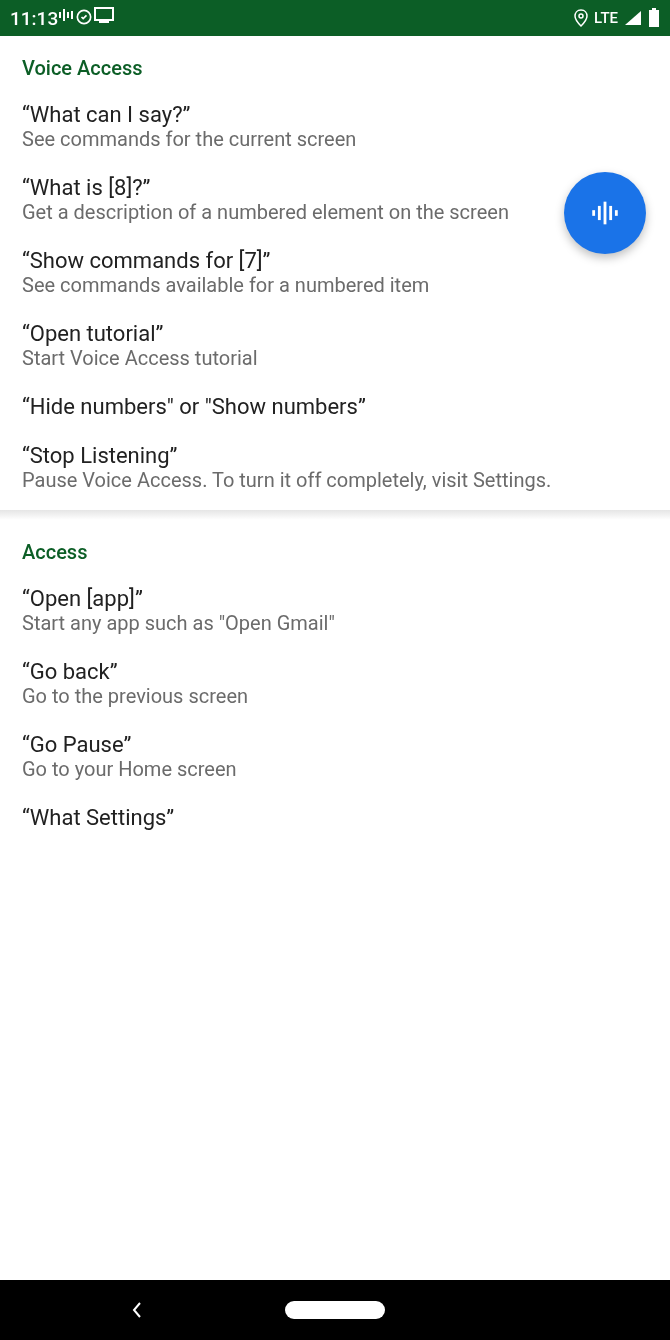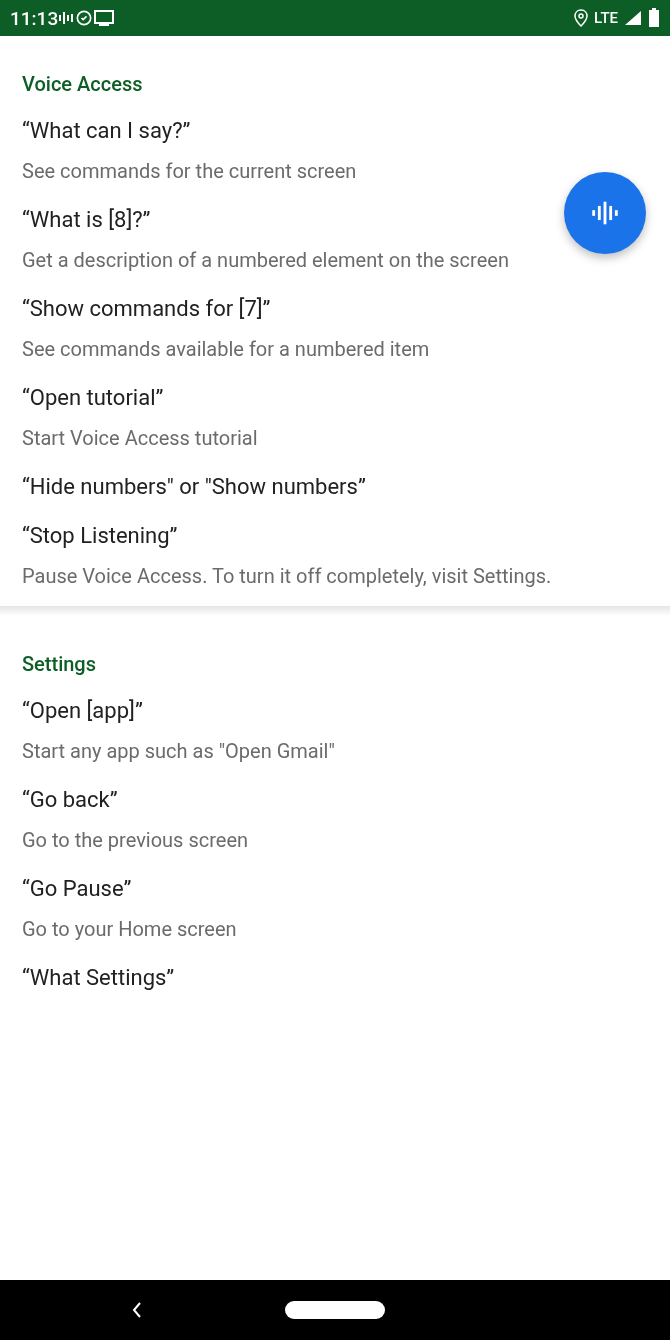--- a/index.html
+++ b/index.html
@@ -1,35 +1,35 @@
 <!DOCTYPE html>
 <html><head>
 <meta charset="utf-8">
 <style>
   * { box-sizing: border-box; margin: 0; padding: 0; }
   html, body { width: 670px; height: 1340px; font-family: Roboto, "Segoe UI", Arial, sans-serif; background: #fff; overflow: hidden; }
   .screen { width: 670px; height: 1340px; display: flex; flex-direction: column; position: relative; }
 
   .status-bar { height: 36px; background: #0c5e26; color: #fff; display: flex; align-items: center; padding: 0 10px; font-size: 19px; font-weight: 500; }
-  .status-left { display: flex; align-items: center; }
+  .status-left { display: flex; align-items: flex-start; }
   .status-right { margin-left: auto; display: flex; align-items: center; gap: 6px; font-size: 15px; }
   .status-icon { display: inline-flex; align-items: center; }
 
   .app-bar { height: 80px; background: #1e8e3e; color: #fff; display: flex; align-items: center; padding: 0 20px; }
   .back-btn { width: 40px; height: 40px; display: flex; align-items: center; justify-content: center; margin-right: 26px; cursor: pointer; }
   .app-title { font-size: 30px; font-weight: 500; }
 
   .content { flex: 1; overflow: hidden; background: #fff; }
   .section { background: #fff; padding-bottom: 6px; }
   .divider-gap { height: 10px; background: linear-gradient(#e5e5e5, #fff); }
 
-  .section-title { color: #0c5e26; font-size: 20px; font-weight: 500; padding: 20px 22px 10px; margin-top: 16px; }
+  .section-title { color: #0c5e26; font-size: 20px; font-weight: 500; padding: 20px 22px 10px; }
   .item { padding: 12px 22px; }
   .item-title { color: #212121; font-size: 22px; font-weight: 400; }
-  .item-sub { color: #6b6b6b; font-size: 20px; margin-top: 16px; }
+  .item-sub { color: #6b6b6b; font-size: 20px; margin-top: 0; }
 
   .fab { position: absolute; right: 24px; top: 172px; width: 82px; height: 82px; border-radius: 50%; background: #1a73e8; display: flex; align-items: center; justify-content: center; box-shadow: 0 4px 10px rgba(0,0,0,0.25); cursor: pointer; }
 
   .nav-bar { height: 60px; background: #000; display: flex; align-items: center; justify-content: center; position: relative; }
   .nav-pill { width: 100px; height: 18px; background: #fff; border-radius: 9px; }
   .nav-back { position: absolute; left: 130px; color: #fff; font-size: 20px; }
 
   svg { display: block; }
 </style>
 </head>
@@ -110,21 +110,21 @@
       </div>
       <div class="item">
         <div class="item-title">“Stop Listening”</div>
         <div class="item-sub">Pause Voice Access. To turn it off completely, visit Settings.</div>
       </div>
     </div>
 
     <div class="divider-gap"></div>
 
     <div class="section">
-      <div class="section-title">Settings</div>
+      <div class="section-title">Access</div>
 
       <div class="item">
         <div class="item-title">“Open [app]”</div>
         <div class="item-sub">Start any app such as "Open Gmail"</div>
       </div>
       <div class="item">
         <div class="item-title">“Go back”</div>
         <div class="item-sub">Go to the previous screen</div>
       </div>
       <div class="item">

